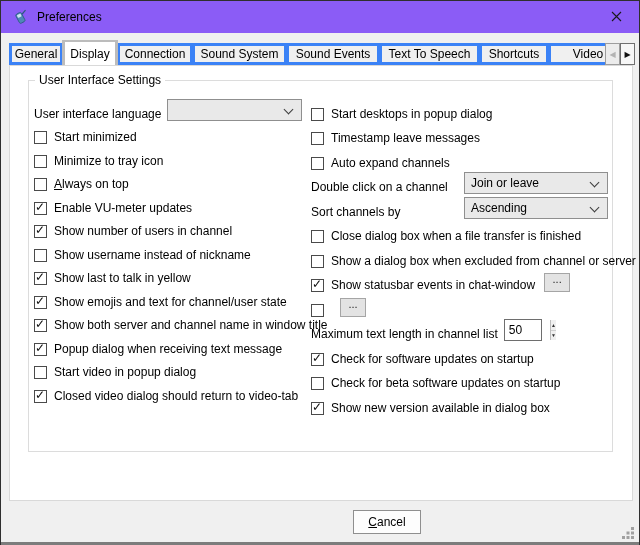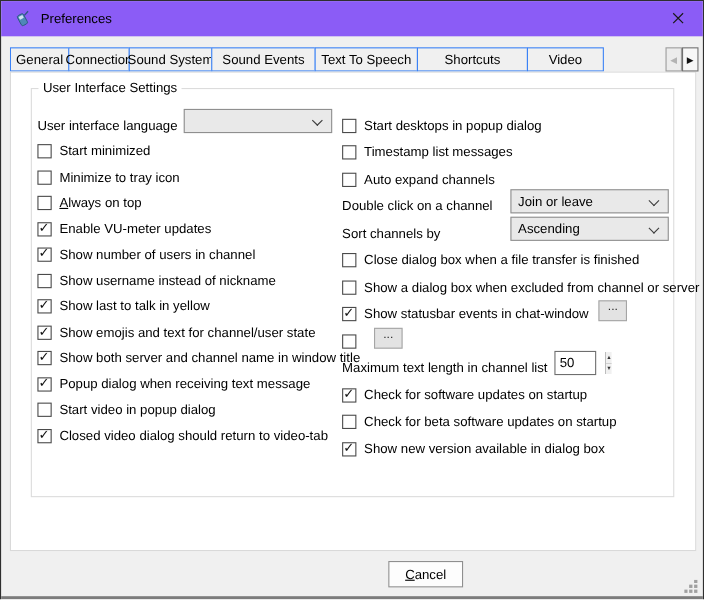--- a/index.html
+++ b/index.html
@@ -10,21 +10,21 @@
     font-family:"Liberation Sans",sans-serif;font-size:12px;color:#000;
   }
   .bottom-band{position:absolute;left:0;bottom:0;width:100%;height:3px;background:#7c7c7c;}
   
   .titlebar{position:absolute;left:0;top:0;width:100%;height:32px;background:#8b5cf6;display:flex;align-items:center;}
   .title-icon{margin-left:11px;width:16px;height:16px;display:flex;}
   .title-text{margin-left:9px;}
   .close-btn{position:absolute;top:1px;right:2px;width:42px;height:29px;display:flex;align-items:center;justify-content:center;}
   
   .tabstrip{position:absolute;left:8px;top:39px;width:596px;height:25px;display:flex;align-items:flex-end;overflow:hidden;z-index:2;}
-  .tab{flex:none;height:22px;background:#f0f0f0;border:1px solid #3b82f6;margin-right:-1px;
+  .tab{flex:none;height:22px;background:#f0f0f0;border:3px solid #3b82f6;margin-right:-1px;
        display:flex;align-items:center;justify-content:center;white-space:nowrap;}
   .tab.selected{height:26px;background:#fff;border-color:#bcbcbc;border-bottom:none;z-index:3;}
   .tab:nth-child(1){width:54px;}
   .tab:nth-child(2){width:56px;}
   .tab:nth-child(3){width:76px;}
   .tab:nth-child(4){width:95px;}
   .tab:nth-child(5){width:94px;}
   .tab:nth-child(6){width:101px;}
   .tab:nth-child(7){width:70px;}
   .tab:nth-child(8){width:80px;}
@@ -85,20 +85,21 @@
     <span class="title-text">Preferences</span>
     <span class="close-btn">
       <svg width="11" height="11" viewBox="0 0 11 11">
         <path d="M1 1 L10 10 M10 1 L1 10" stroke="#1a1a1a" stroke-width="1.1" fill="none"></path>
       </svg>
     </span>
   </div>
 
   <div class="tabstrip">
     <div class="tab">General</div>
+    <div class="tab selected">Display</div>
     <div class="tab">Connection</div>
     <div class="tab">Sound System</div>
     <div class="tab">Sound Events</div>
     <div class="tab">Text To Speech</div>
     <div class="tab">Shortcuts</div>
     <div class="tab">Video</div>
   </div>
   <div class="tab-scroll prev">◀</div>
   <div class="tab-scroll next">▶</div>
 
@@ -181,21 +182,21 @@
     </div>
   </div>
 
   <div class="col col-right">
     <div class="row">
       <span class="cb" data-checked="false"></span>
       <span class="lbl">Start desktops in popup dialog</span>
     </div>
     <div class="row">
       <span class="cb" data-checked="false"></span>
-      <span class="lbl">Timestamp list messages</span>
+      <span class="lbl">Timestamp leave messages</span>
     </div>
     <div class="row">
       <span class="cb" data-checked="false"></span>
       <span class="lbl">Auto expand channels</span>
     </div>
     <div class="row">
       <span class="lbl">Double click on a channel</span>
       <span class="combo right">
         <span>Join or leave</span>
         <span class="chev"></span>

